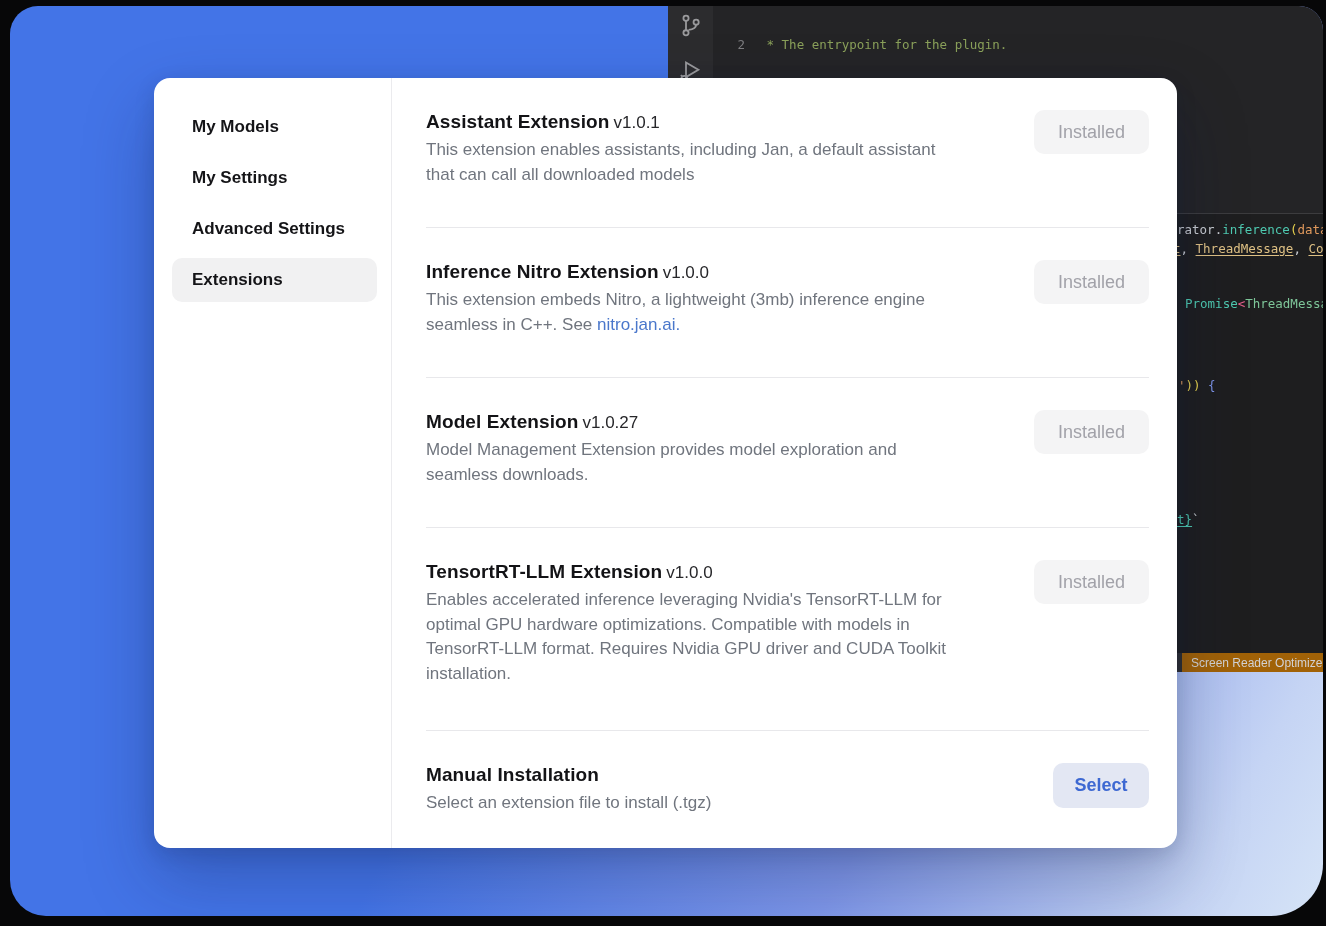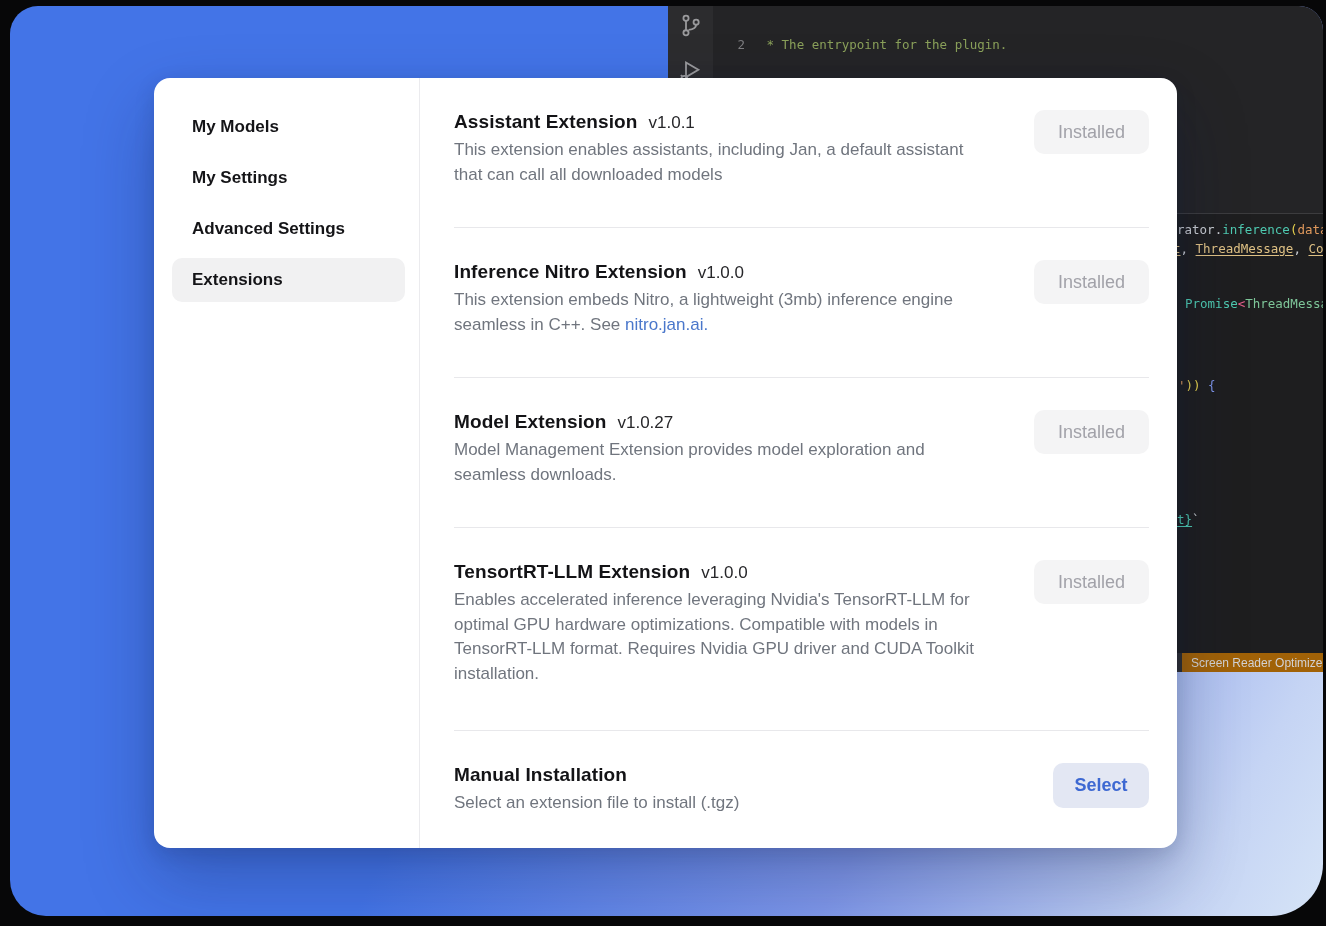--- a/index.html
+++ b/index.html
@@ -32,30 +32,30 @@
   .status-bar { position:absolute; left:0; right:0; bottom:0; height:19px; background:#2f2f31; display:flex; align-items:center; justify-content:flex-end; font-size:12px; color:#bcbcbe; overflow:hidden; }
   .status-left { padding:0 6px 0 4px; }
   .status-chip { background:#a16207; color:#d2d2d4; height:19px; display:flex; align-items:center; padding:8px 9px; white-space:nowrap; flex:0 0 auto; width:141px; overflow:hidden; }
 
   
   .modal {
     position:absolute; left:144px; top:72px; width:1023px; height:770px;
     background:#ffffff; border-radius:16px; display:flex;
     box-shadow:0 30px 70px rgba(15,25,70,.28), 0 6px 20px rgba(15,25,70,.15);
   }
-  .sidebar { width:266px; flex:0 0 auto; border-right:1px solid #ebebee; padding-top:27px; }
+  .sidebar { width:238px; flex:0 0 auto; border-right:1px solid #ebebee; padding-top:27px; }
   .side-item { height:44px; margin:0 14px 7px 18px; border-radius:10px; display:flex; align-items:center; padding-left:20px; font-size:17px; font-weight:700; color:#141417; cursor:pointer; }
   .side-item.active { background:#f1f1f2; }
   .content { flex:1; display:flex; flex-direction:column; padding:0 28px 0 34px; min-width:0; }
   .ext-row { display:flex; justify-content:space-between; align-items:flex-start; border-bottom:1px solid #e8e8eb; }
   .ext-row.r1,.ext-row.r2,.ext-row.r3 { height:150px; }
   .ext-row.r4 { height:203px; }
   .ext-row.r5 { height:117px; border-bottom:none; }
   .ext-main { padding-top:33px; min-width:0; }
-  .title-line { display:flex; align-items:baseline; gap:11px; }
+  .title-line { display:flex; align-items:baseline; gap:4px; }
   .ext-name { font-size:19px; font-weight:700; color:#131316; letter-spacing:.1px; }
   .ext-ver { font-size:17px; font-weight:400; color:#27272a; }
   .ext-desc { margin-top:5px; font-size:17px; line-height:24.5px; color:#70757e; }
   .ext-desc div { white-space:nowrap; }
   .link { color:#4a77cb; cursor:pointer; }
   .btn { flex:0 0 auto; margin-top:32px; height:44px; border:none; border-radius:10px; font-family:"Liberation Sans", sans-serif; font-size:18px; display:flex; align-items:center; justify-content:center; cursor:pointer; }
   .btn-installed { width:115px; background:#f4f4f5; color:#a2a2a9; font-weight:500; }
   .btn-select { width:96px; height:45px; background:#e3e7f3; color:#3d68d2; font-weight:700; }
 </style>
 </head>

